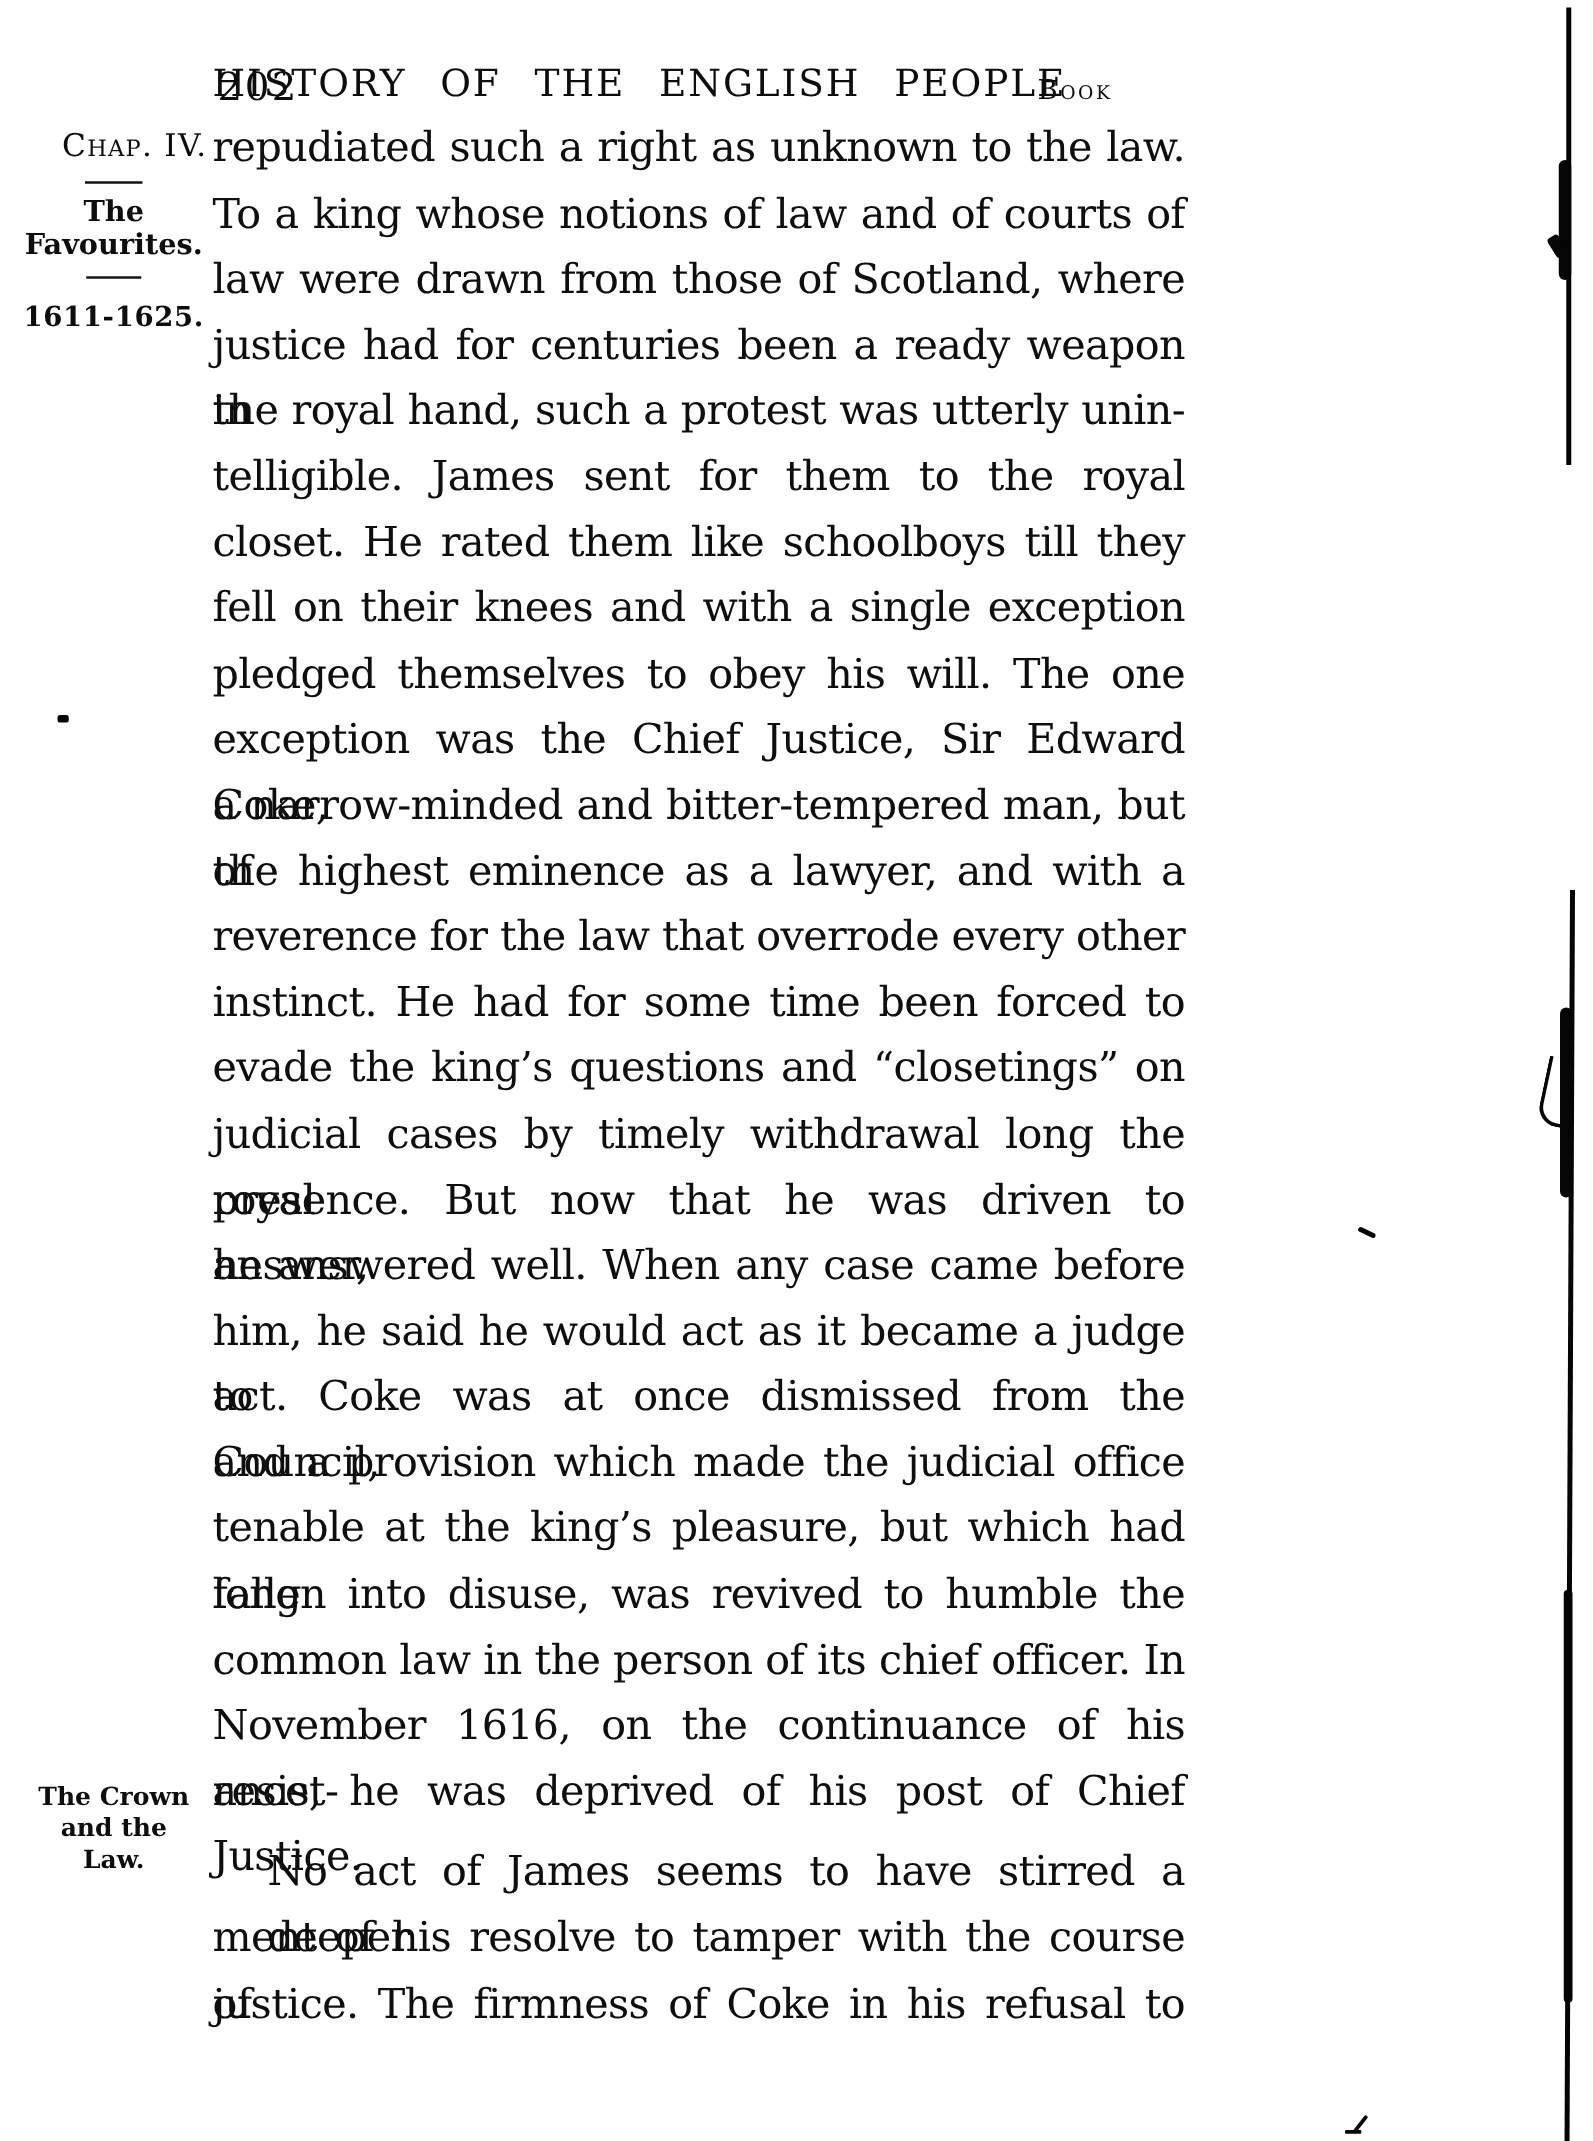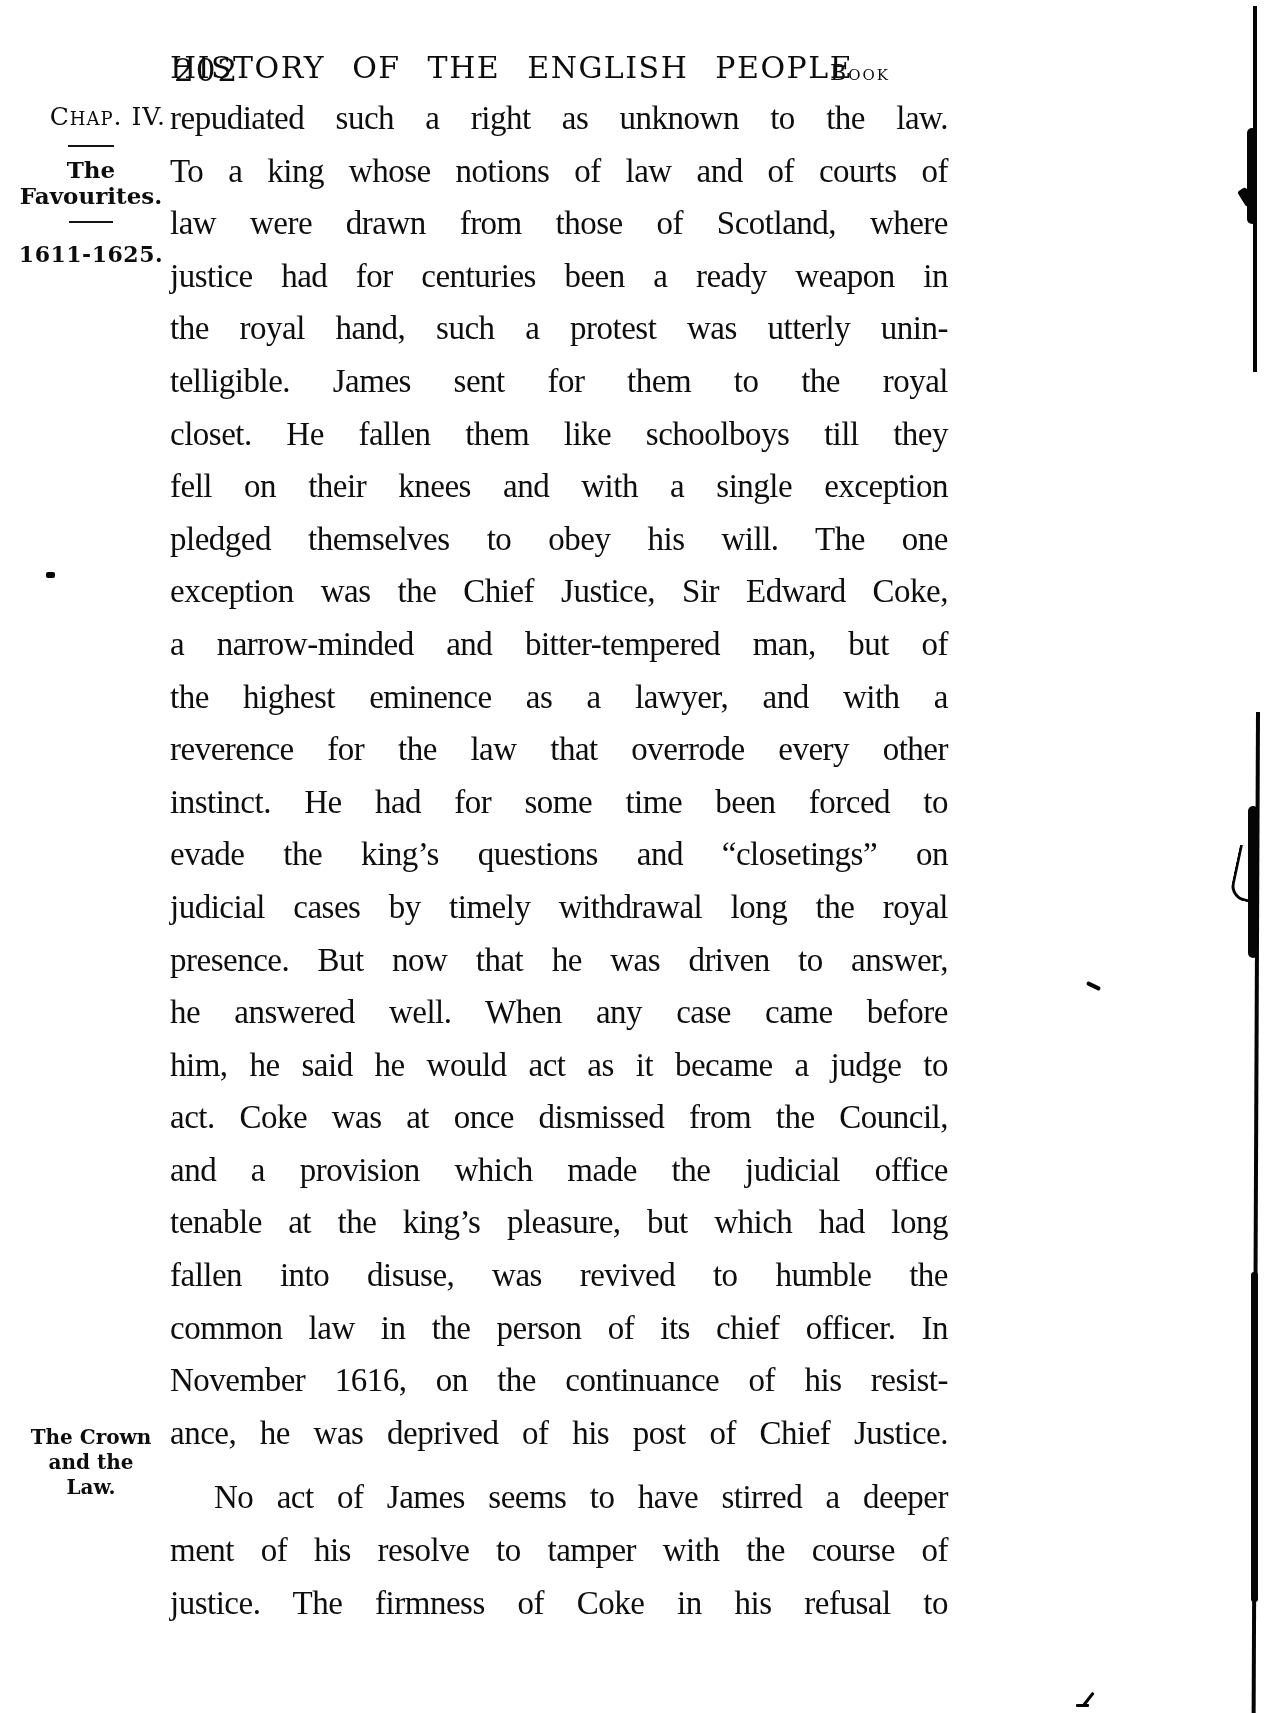--- a/index.html
+++ b/index.html
@@ -23,21 +23,21 @@
   .mnote{position:absolute;left:16px;width:150px;text-align:center;color:#0d0d0d;}
   .mnote-1{top:102px;}
   .chapline{font-size:25px;font-variant:small-caps;letter-spacing:1px;text-align:right;}
   .mrule{height:2px;background:#141414;width:46px;margin:14px auto 10px auto;border:0;}
   .mrule.thin{height:1.5px;width:44px;margin-top:12px;margin-bottom:8px;}
   .favline{font-size:23px;font-weight:bold;line-height:26px;}
   .dateline{font-size:22px;font-weight:bold;margin-top:18px;letter-spacing:0.5px;}
   .mnote-2{top:1425px;}
   .crownline{font-size:20px;font-weight:bold;line-height:25px;}
   
-  .body-col{position:absolute;left:170px;top:92px;width:778px;font-family:Liberation Serif, serif;}
+  .body-col{position:absolute;left:170px;top:92px;width:778px;}
   .bodyline{
     font-size:33px;line-height:52.6px;height:52.6px;
     letter-spacing:-0.5px;
     text-align:justify;text-align-last:justify;
     white-space:normal;color:#0e0e0e;
   }
   .bodyline.indent{padding-left:44px;box-sizing:border-box;margin-top:12px;}
   
   .art{position:absolute;background:#050505;}
   .artline-a{left:1253px;top:6px;width:4px;height:366px;}
@@ -80,21 +80,21 @@
   <div class="crownline">Law.</div>
 </div>
 
 <div class="body-col">
     <div class="bodyline">repudiated such a right as unknown to the law.</div>
     <div class="bodyline">To a king whose notions of law and of courts of</div>
     <div class="bodyline">law were drawn from those of Scotland, where</div>
     <div class="bodyline">justice had for centuries been a ready weapon in</div>
     <div class="bodyline">the royal hand, such a protest was utterly unin-</div>
     <div class="bodyline">telligible. James sent for them to the royal</div>
-    <div class="bodyline">closet. He fallen them like schoolboys till they</div>
+    <div class="bodyline">closet. He rated them like schoolboys till they</div>
     <div class="bodyline">fell on their knees and with a single exception</div>
     <div class="bodyline">pledged themselves to obey his will. The one</div>
     <div class="bodyline">exception was the Chief Justice, Sir Edward Coke,</div>
     <div class="bodyline">a narrow-minded and bitter-tempered man, but of</div>
     <div class="bodyline">the highest eminence as a lawyer, and with a</div>
     <div class="bodyline">reverence for the law that overrode every other</div>
     <div class="bodyline">instinct. He had for some time been forced to</div>
     <div class="bodyline">evade the king’s questions and “closetings” on</div>
     <div class="bodyline">judicial cases by timely withdrawal long the royal</div>
     <div class="bodyline">presence. But now that he was driven to answer,</div>

